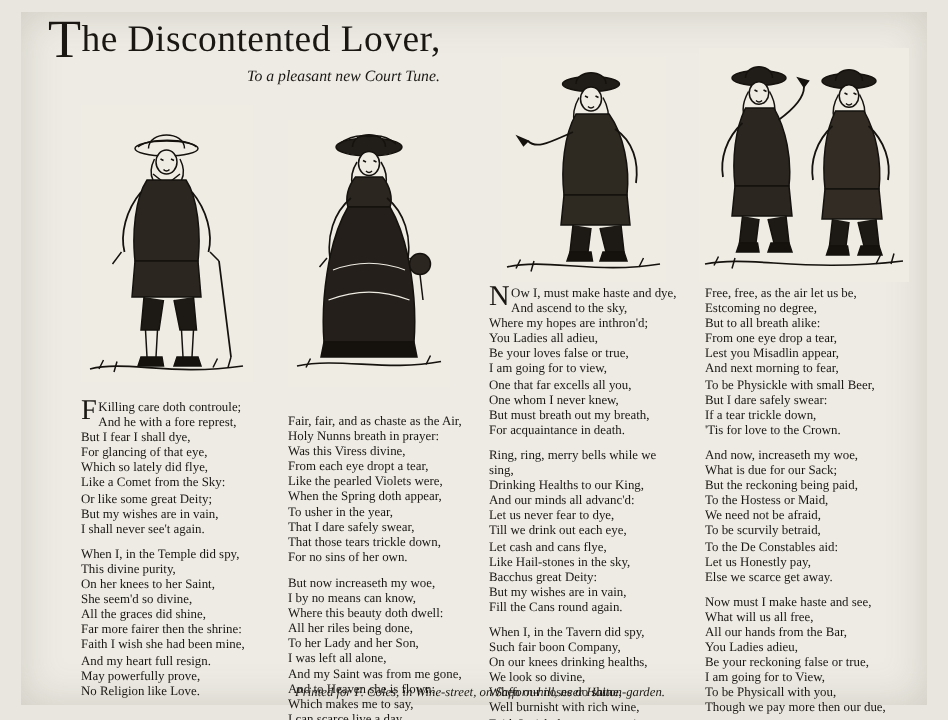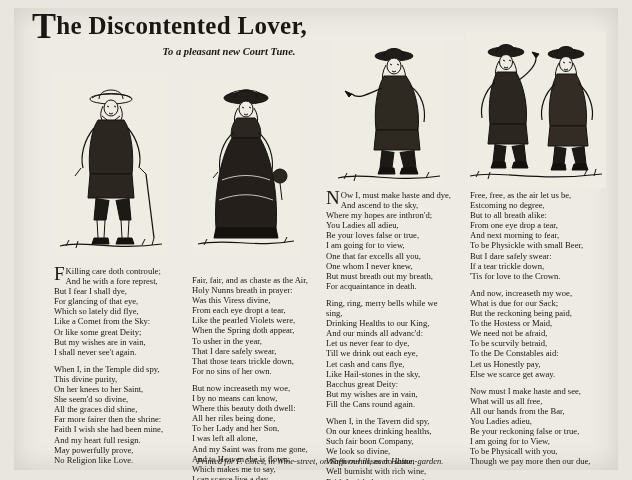--- a/index.html
+++ b/index.html
@@ -24,21 +24,20 @@
     height: 462px;
     background: #edebe4;
     box-shadow: inset 0 0 26px rgba(120,110,95,0.25);
   }
   
   .title-wrap {
     position: absolute;
     left: 18px;
     top: 4px;
     width: 340px;
-    font-weight: bold;
   }
   .title {
     font-family: "Liberation Serif", serif;
     font-size: 25px;
     letter-spacing: 0.3px;
     white-space: nowrap;
   }
   .title .drop {
     font-size: 36px;
     line-height: 0.8;
@@ -305,36 +304,37 @@
         <p>Let us never fear to dye,</p>
         <p>Till we drink out each eye,</p>
         <p>Let cash and cans flye,</p>
         <p>Like Hail-stones in the sky,</p>
         <p class="ital">Bacchus great Deity:</p>
         <p>But my wishes are in vain,</p>
         <p>Fill the Cans round again.</p>
       </div>
       <div class="stanza">
         <p>When I, in the Tavern did spy,</p>
+        <p>Such fair boon Company,</p>
         <p>On our knees drinking healths,</p>
-        <p>Such fair boon Company,</p>
         <p>We look so divine,</p>
         <p>When our noses do shine,</p>
         <p>Well burnisht with rich wine,</p>
         <p>Faith I wish the cup were mine:</p>
 
       </div>
     </div>
 
     <div class="col" style="left:456px; top:182px; width:130px;">
       <div class="stanza">
         <p>Free, free, as the air let us be,</p>
         <p>Estcoming no degree,</p>
         <p>But to all breath alike:</p>
         <p>From one eye drop a tear,</p>
+        <p>Lest you Misadlin appear,</p>
         <p>And next morning to fear,</p>
         <p>To be Physickle with small Beer,</p>
         <p>But I dare safely swear:</p>
         <p>If a tear trickle down,</p>
         <p>'Tis for love to the Crown.</p>
       </div>
       <div class="stanza">
         <p>And now, increaseth my woe,</p>
         <p>What is due for our Sack;</p>
         <p>But the reckoning being paid,</p>

